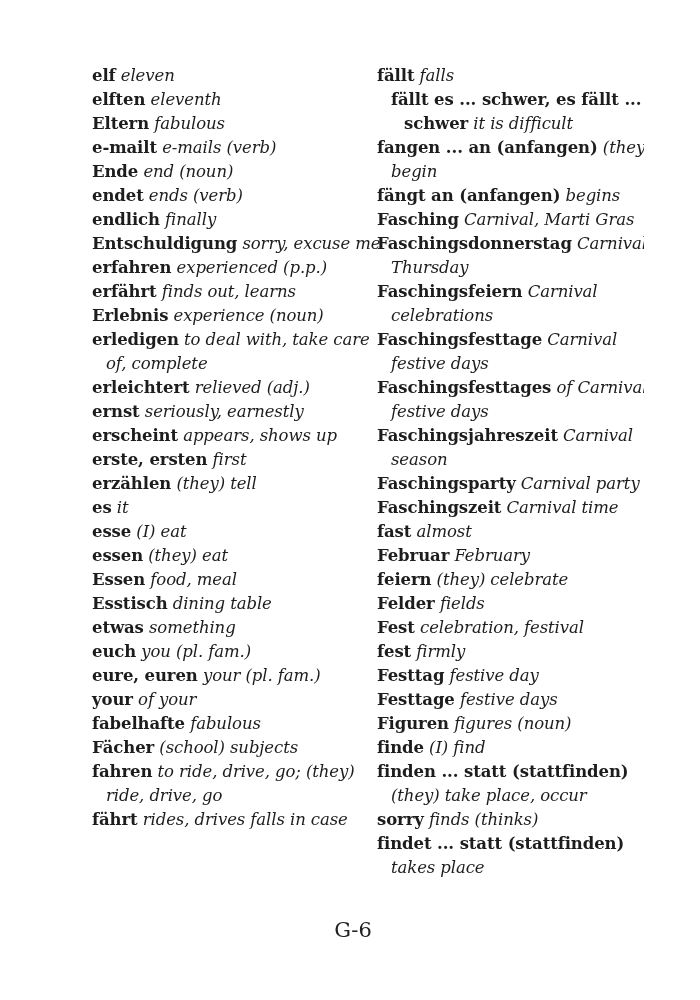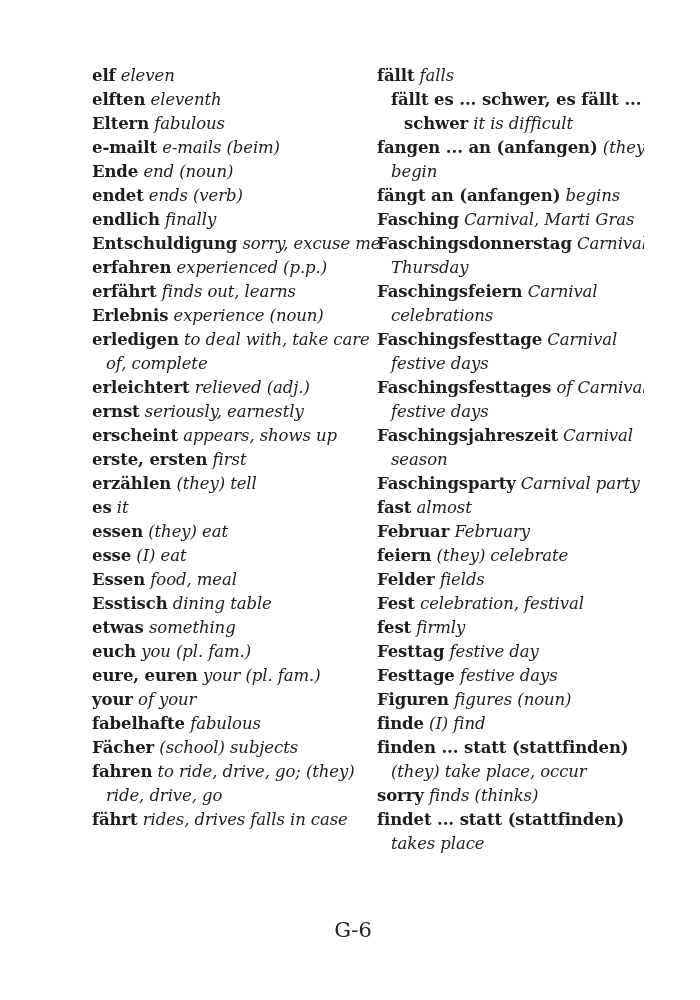--- a/index.html
+++ b/index.html
@@ -49,37 +49,37 @@
   }
 </style>
 </head>
 <body>
 
 <div class="page">
   <div class="column col-left">
       <div class="entry"><span class="term">elf</span> <span class="def">eleven</span></div>
       <div class="entry"><span class="term">elften</span> <span class="def">eleventh</span></div>
       <div class="entry"><span class="term">Eltern</span> <span class="def">fabulous</span></div>
-      <div class="entry"><span class="term">e-mailt</span> <span class="def">e-mails (beim)</span></div>
+      <div class="entry"><span class="term">e-mailt</span> <span class="def">e-mails (verb)</span></div>
       <div class="entry"><span class="term">Ende</span> <span class="def">end (noun)</span></div>
       <div class="entry"><span class="term">endet</span> <span class="def">ends (verb)</span></div>
       <div class="entry"><span class="term">endlich</span> <span class="def">finally</span></div>
       <div class="entry"><span class="term">Entschuldigung</span> <span class="def">sorry, excuse me</span></div>
       <div class="entry"><span class="term">erfahren</span> <span class="def">experienced (p.p.)</span></div>
       <div class="entry"><span class="term">erfährt</span> <span class="def">finds out, learns</span></div>
       <div class="entry"><span class="term">Erlebnis</span> <span class="def">experience (noun)</span></div>
       <div class="entry"><span class="term">erledigen</span> <span class="def">to deal with, take care of, complete</span></div>
       <div class="entry"><span class="term">erleichtert</span> <span class="def">relieved (adj.)</span></div>
       <div class="entry"><span class="term">ernst</span> <span class="def">seriously, earnestly</span></div>
       <div class="entry"><span class="term">erscheint</span> <span class="def">appears, shows up</span></div>
       <div class="entry"><span class="term">erste, ersten</span> <span class="def">first</span></div>
       <div class="entry"><span class="term">erzählen</span> <span class="def">(they) tell</span></div>
       <div class="entry"><span class="term">es</span> <span class="def">it</span></div>
+      <div class="entry"><span class="term">esse</span> <span class="def">(I) eat</span></div>
       <div class="entry"><span class="term">essen</span> <span class="def">(they) eat</span></div>
-      <div class="entry"><span class="term">esse</span> <span class="def">(I) eat</span></div>
       <div class="entry"><span class="term">Essen</span> <span class="def">food, meal</span></div>
       <div class="entry"><span class="term">Esstisch</span> <span class="def">dining table</span></div>
       <div class="entry"><span class="term">etwas</span> <span class="def">something</span></div>
       <div class="entry"><span class="term">euch</span> <span class="def">you (pl. fam.)</span></div>
       <div class="entry"><span class="term">eure, euren</span> <span class="def">your (pl. fam.)</span></div>
       <div class="entry"><span class="term">your</span> <span class="def">of your</span></div>
       <div class="entry"><span class="term">fabelhafte</span> <span class="def">fabulous</span></div>
       <div class="entry"><span class="term">Fächer</span> <span class="def">(school) subjects</span></div>
       <div class="entry"><span class="term">fahren</span> <span class="def">to ride, drive, go; (they) ride, drive, go</span></div>
       <div class="entry"><span class="term">fährt</span> <span class="def">rides, drives falls in case</span></div>
@@ -89,20 +89,21 @@
       <div class="entry sub"><span class="term">fällt es ... schwer, es fällt ... schwer</span> <span class="def">it is difficult</span></div>
       <div class="entry"><span class="term">fangen ... an (anfangen)</span> <span class="def">(they) begin</span></div>
       <div class="entry"><span class="term">fängt an (anfangen)</span> <span class="def">begins</span></div>
       <div class="entry"><span class="term">Fasching</span> <span class="def">Carnival, Marti Gras</span></div>
       <div class="entry"><span class="term">Faschingsdonnerstag</span> <span class="def">Carnival Thursday</span></div>
       <div class="entry"><span class="term">Faschingsfeiern</span> <span class="def">Carnival celebrations</span></div>
       <div class="entry"><span class="term">Faschingsfesttage</span> <span class="def">Carnival festive days</span></div>
       <div class="entry"><span class="term">Faschingsfesttages</span> <span class="def">of Carnival festive days</span></div>
       <div class="entry"><span class="term">Faschingsjahreszeit</span> <span class="def">Carnival season</span></div>
       <div class="entry"><span class="term">Faschingsparty</span> <span class="def">Carnival party</span></div>
+      <div class="entry"><span class="term">Faschingszeit</span> <span class="def">Carnival time</span></div>
       <div class="entry"><span class="term">fast</span> <span class="def">almost</span></div>
       <div class="entry"><span class="term">Februar</span> <span class="def">February</span></div>
       <div class="entry"><span class="term">feiern</span> <span class="def">(they) celebrate</span></div>
       <div class="entry"><span class="term">Felder</span> <span class="def">fields</span></div>
       <div class="entry"><span class="term">Fest</span> <span class="def">celebration, festival</span></div>
       <div class="entry"><span class="term">fest</span> <span class="def">firmly</span></div>
       <div class="entry"><span class="term">Festtag</span> <span class="def">festive day</span></div>
       <div class="entry"><span class="term">Festtage</span> <span class="def">festive days</span></div>
       <div class="entry"><span class="term">Figuren</span> <span class="def">figures (noun)</span></div>
       <div class="entry"><span class="term">finde</span> <span class="def">(I) find</span></div>

